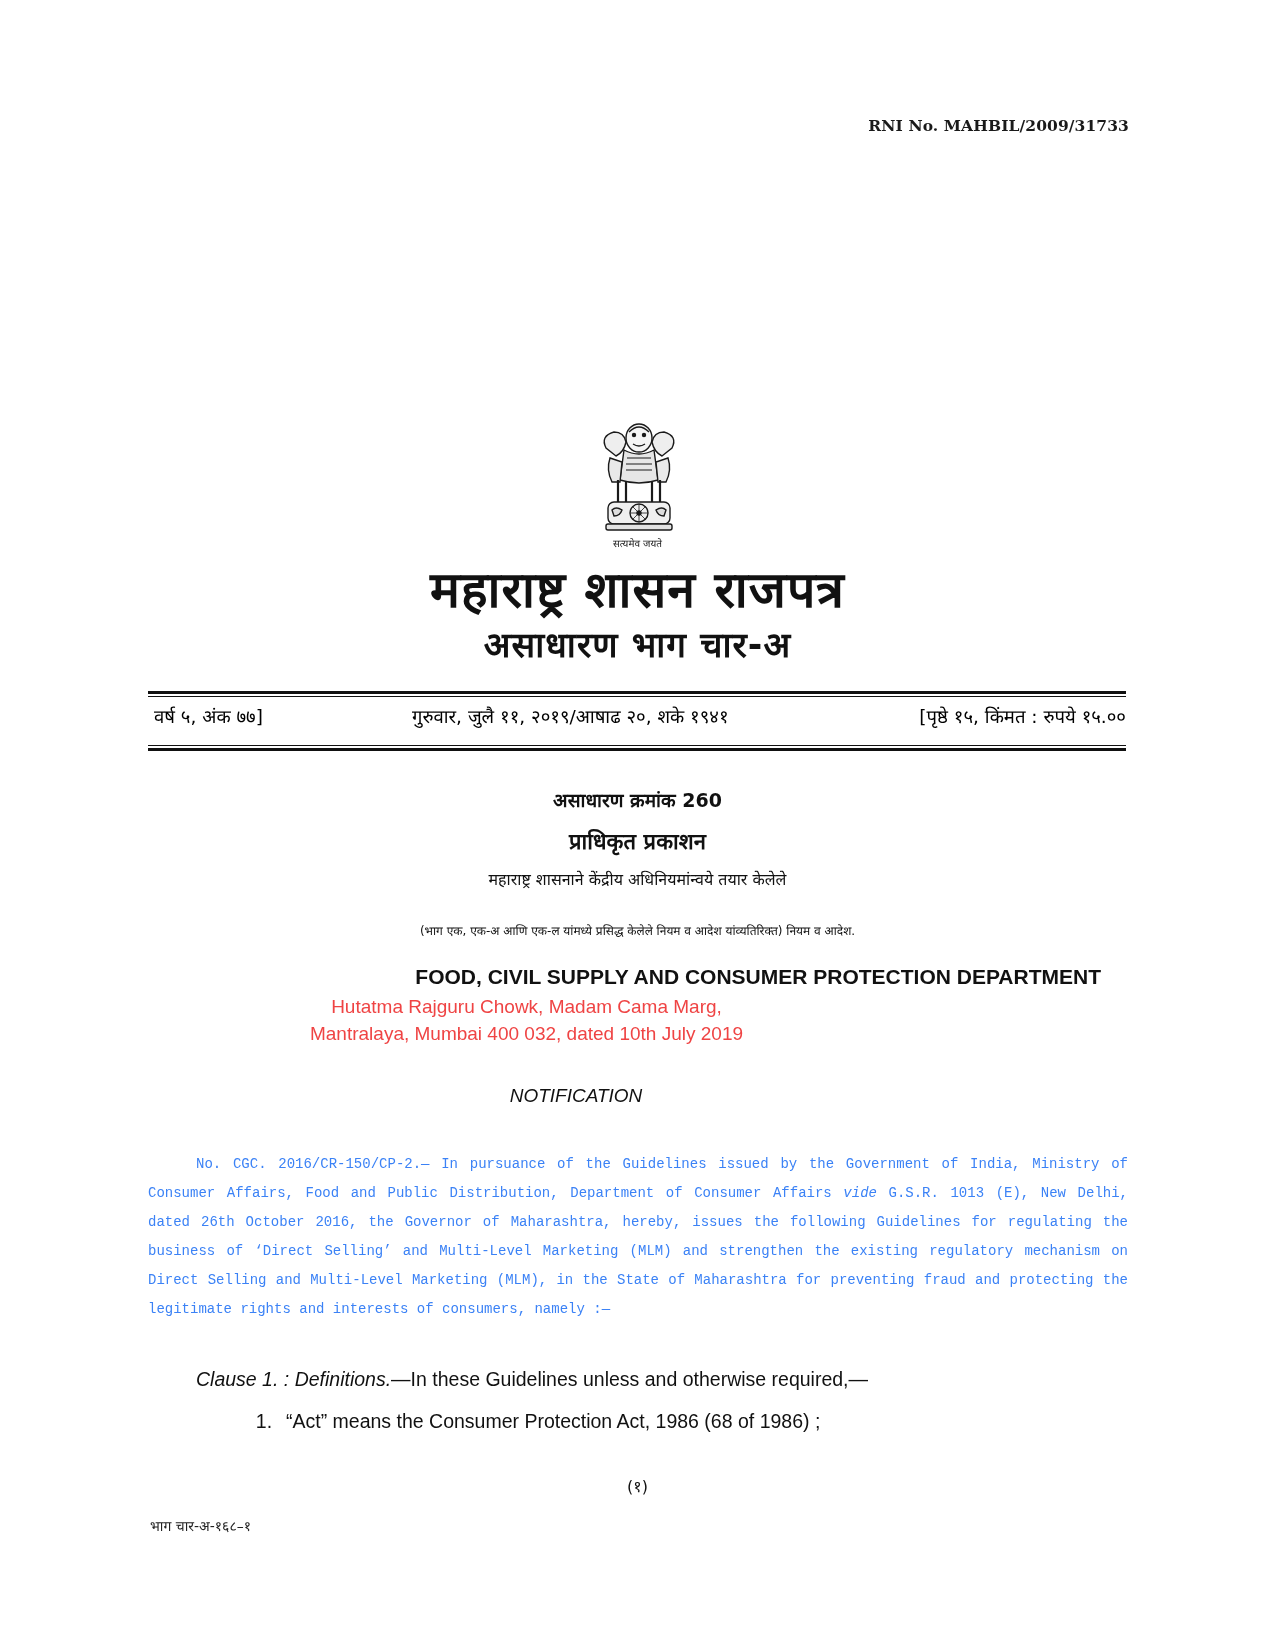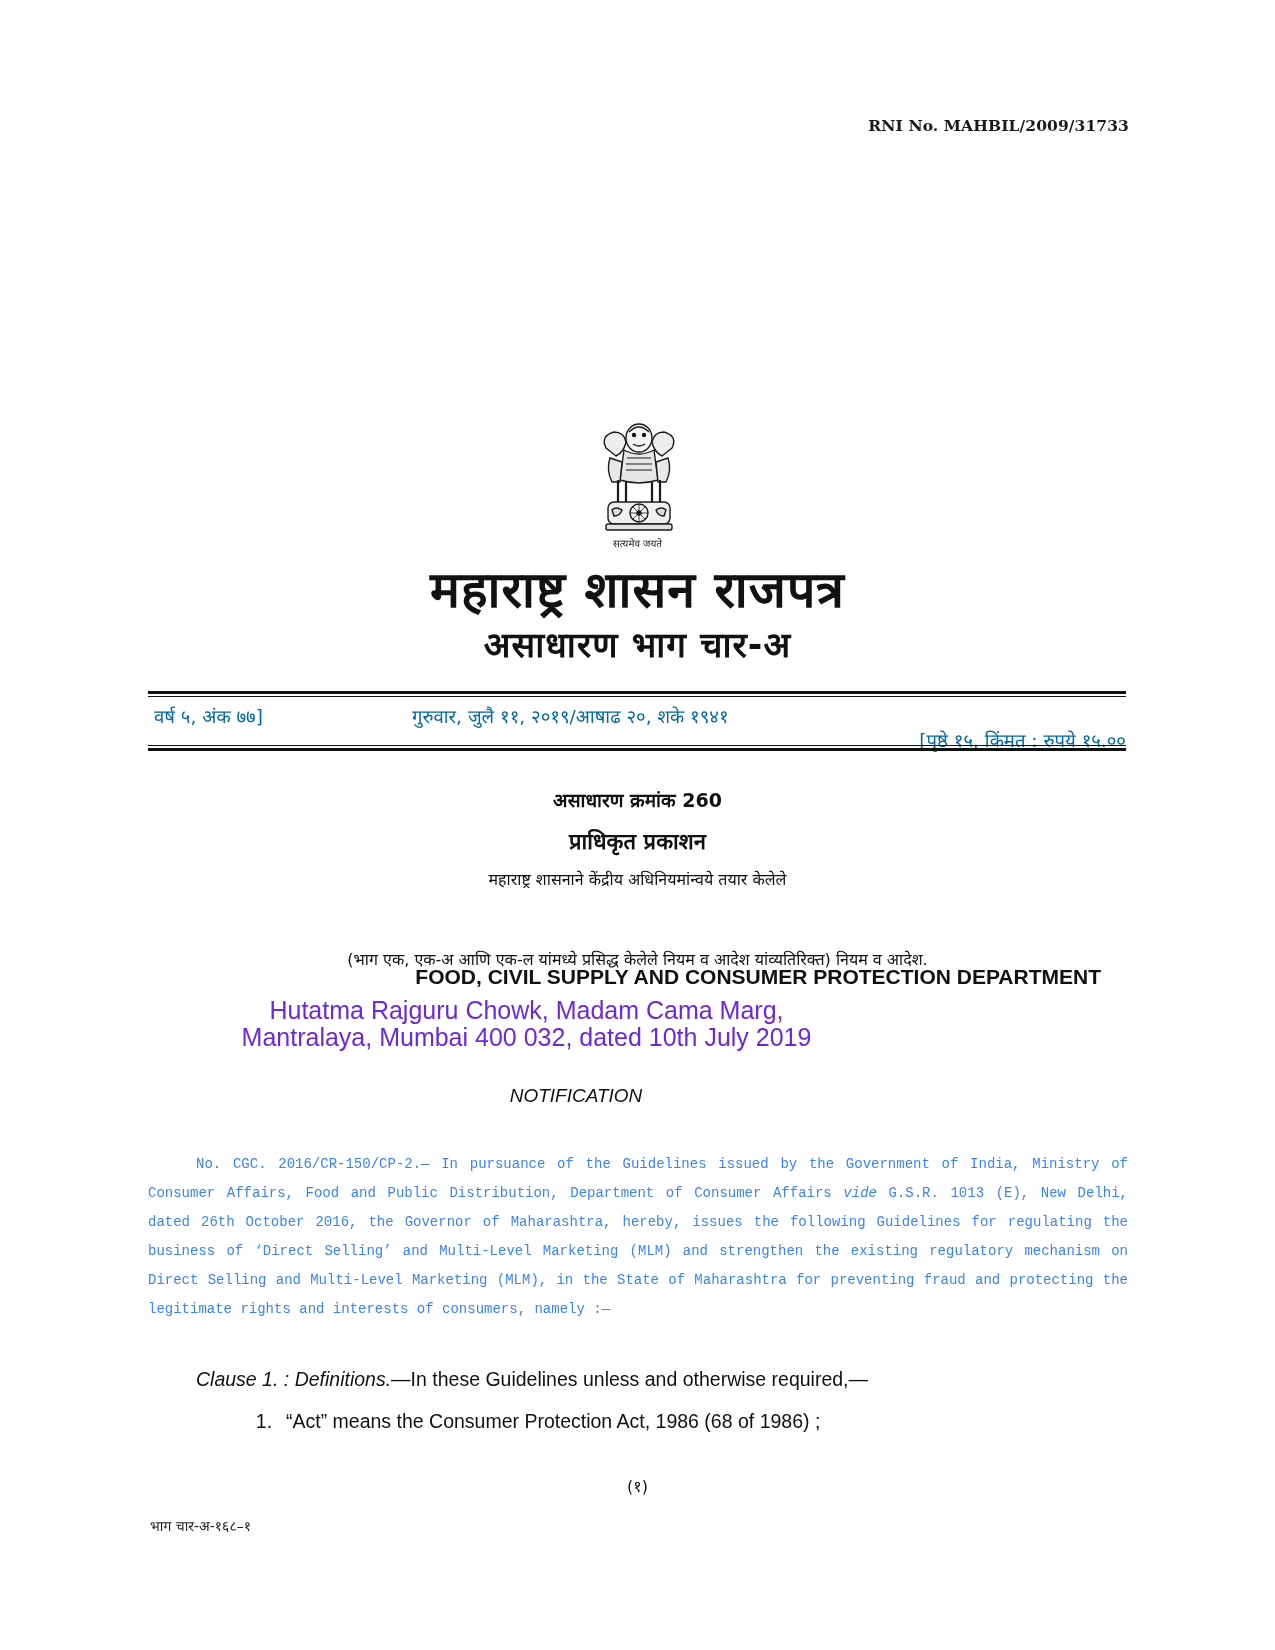--- a/index.html
+++ b/index.html
@@ -35,44 +35,44 @@
     .rule-block { left: 148px; width: 978px; }
     .rule-thick { height: 3px; background: #111; }
     .rule-thin { height: 1px; background: #111; }
     .rules-top { top: 691px; }
     .rules-top .rule-thin { margin-top: 2px; }
     .rules-bottom { top: 745px; }
     .rules-bottom .rule-thick { margin-top: 2px; }
 
     .masthead-row {
       left: 150px; width: 976px; top: 703px; height: 30px;
-      font-family: "DejaVu Sans", sans-serif; font-size: 18.5px; color: #0369a1;
+      font-family: "DejaVu Sans", sans-serif; font-size: 18.5px; color: #000000;
     }
     .masthead-row span { position: absolute; top: 0; white-space: nowrap; }
     .mh-left { left: 4px; }
     .mh-center { left: 262px; }
-    .mh-right { right: 0; margin-top: 24px; }
+    .mh-right { right: 0; }
 
     .center-line {
       left: 0; width: 1275px; text-align: center; white-space: nowrap;
       font-family: "DejaVu Sans", sans-serif; color: #111;
     }
     .extra-no { top: 787px; font-size: 19px; font-weight: bold; }
     .auth-pub { top: 825px; font-size: 22px; font-weight: bold; }
     .marathi-1 { top: 868px; font-size: 16px; }
-    .marathi-2 { top: 948px; font-size: 16px; }
+    .marathi-2 { top: 922px; font-size: 12px; }
 
     .dept {
       left: 0; width: 1101px; top: 965px; text-align: right;
       font-family: "Liberation Sans", sans-serif; font-weight: bold;
       font-size: 21px; color: #111;
     }
     .addr {
       left: 0; width: 1053px; text-align: center;
-      font-family: "Liberation Sans", sans-serif; font-size: 25px; color: #6d28d9;
+      font-family: "Liberation Sans", sans-serif; font-size: 19px; color: #ef4444;
     }
     .addr1 { top: 996px; }
     .addr2 { top: 1023px; }
     .notif {
       left: 0; width: 1152px; top: 1085px; text-align: center;
       font-family: "Liberation Sans", sans-serif; font-style: italic;
       font-size: 19px; color: #111;
     }
 
     .body-para {

